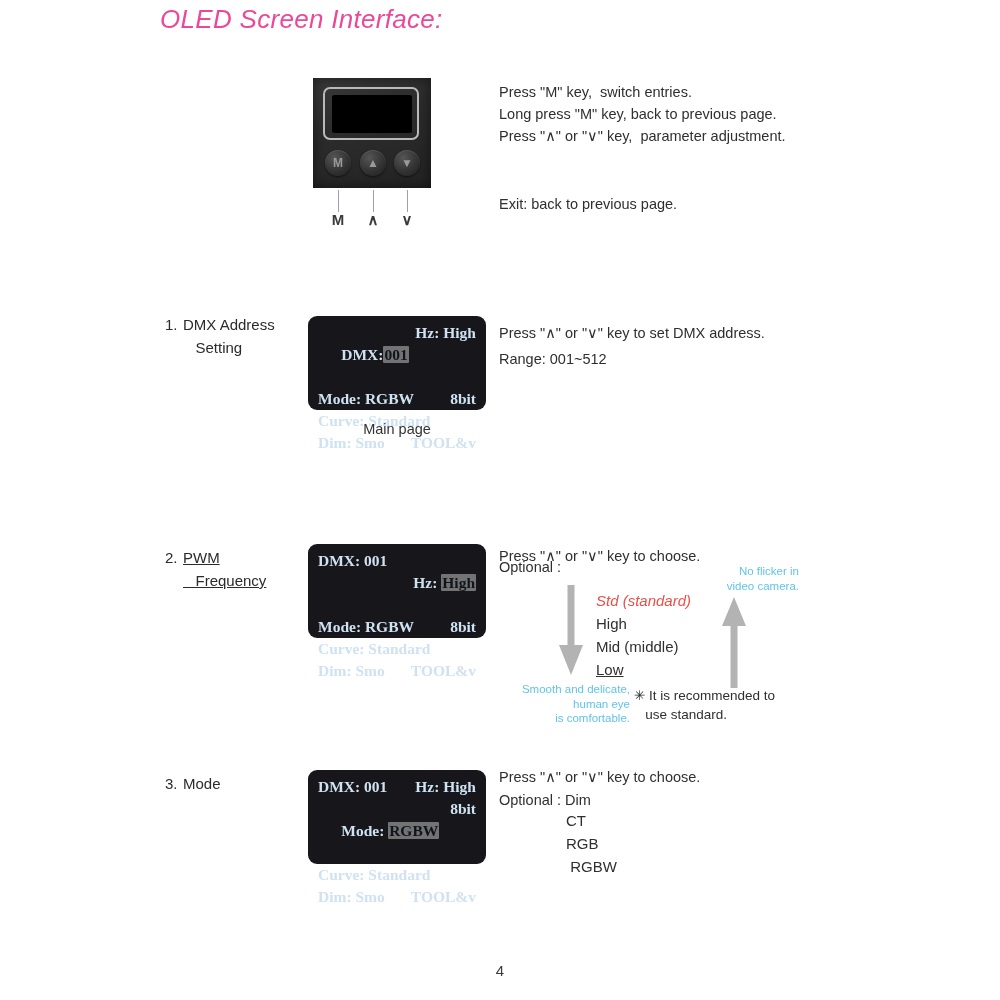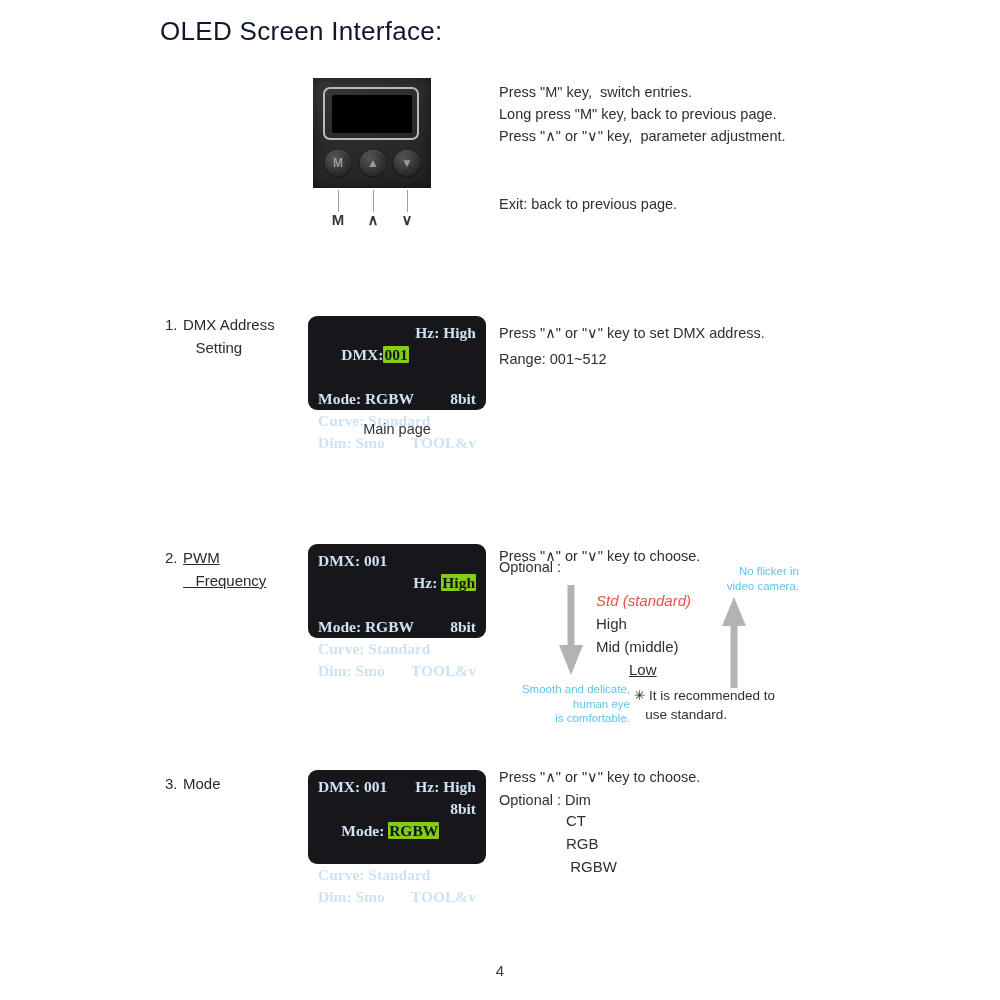--- a/index.html
+++ b/index.html
@@ -15,25 +15,26 @@
     overflow: hidden;
     font-family: "Liberation Sans", sans-serif;
     color: #2b2b2b;
     -webkit-font-smoothing: antialiased;
   }
   .abs { position: absolute; }
 
   
   #page-title {
     left: 160px;
-    top: 16px;
+    top: 4px;
     font-size: 26px;
-    color: #0f172a;
+    color: #ec4899;
     letter-spacing: 0.3px;
     white-space: nowrap;
+    font-style: italic;
   }
 
   
   #device-photo {
     left: 313px;
     top: 78px;
     width: 118px;
     height: 110px;
     background: linear-gradient(160deg, #3b3b3b 0%, #2c2c2c 40%, #232323 100%);
     box-shadow: inset 0 0 14px rgba(0,0,0,.55);
@@ -123,21 +124,21 @@
     line-height: 22px;
   }
   .oled .row {
     display: flex;
     justify-content: space-between;
     white-space: pre;
   }
   .oled .row .left  { white-space: pre; }
   .oled .row .right { white-space: pre; font-family: Liberation Serif, serif; }
   .hl {
-    background: #84cc16;
+    background: #737373;
     color: #10151c;
     padding: 0 1px;
     border-radius: 1px;
   }
 
   
   .blue-note {
     color: #62c4e8;
     font-size: 11.5px;
     line-height: 14.5px;
@@ -258,21 +259,21 @@
   </div>
 </div>
 
 <div class="abs instr" style="left:499px; top:545px;">Press "∧" or "∨" key to choose.</div>
 
 <div class="abs instr" style="left:499px; top:556px;">Optional :</div>
 
 <div class="abs red-opt" style="left:596px; top:592px;">Std (standard)</div>
 <div class="abs opt-item" style="left:596px; top:615px;">High</div>
 <div class="abs opt-item" style="left:596px; top:638px;">Mid (middle)</div>
-<div class="abs opt-item" style="left:629px; top:661px;text-decoration:underline;">Low</div>
+<div class="abs opt-item" style="left:596px; top:661px;text-decoration:underline;">Low</div>
 
 <svg class="arrow" style="left:556px; top:585px;" width="30" height="94" viewBox="0 0 30 94">
   <rect x="11.5" y="0" width="7" height="64" fill="#b3b3b3"></rect>
   <polygon points="3,60 27,60 15,90" fill="#b3b3b3"></polygon>
 </svg>
 
 <svg class="arrow" style="left:719px; top:596px;" width="30" height="92" viewBox="0 0 30 92">
   <polygon points="3,30 27,30 15,1" fill="#b3b3b3"></polygon>
   <rect x="11.5" y="28" width="7" height="64" fill="#b3b3b3"></rect>
 </svg>

